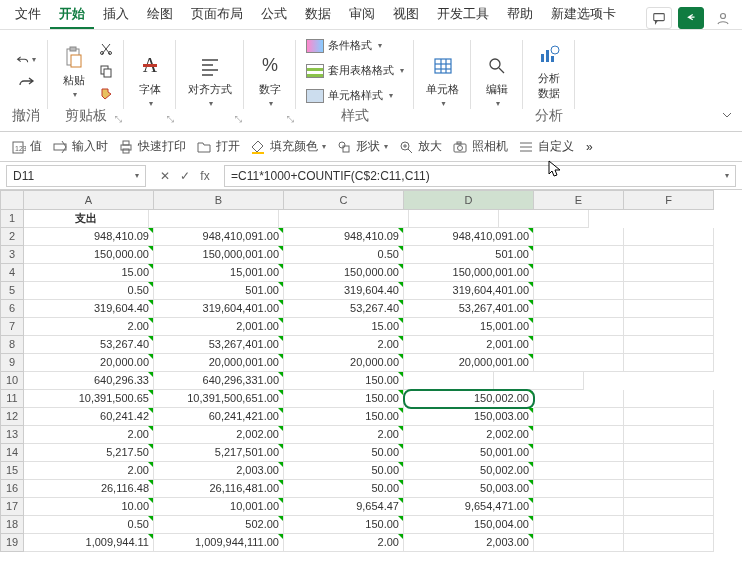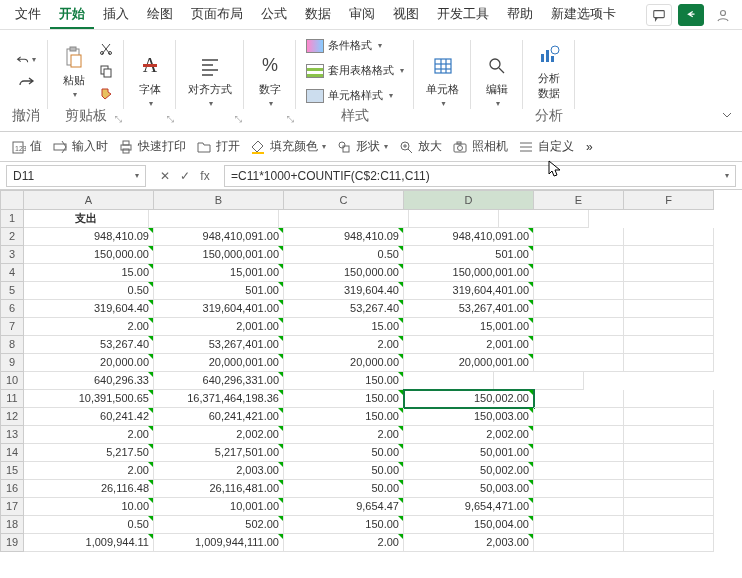--- a/index.html
+++ b/index.html
@@ -1,18 +1,18 @@
 <!DOCTYPE html>
 <html><head>
 <meta charset="utf-8">
 <style>
 * { box-sizing: border-box; margin: 0; padding: 0; font-family: "Microsoft YaHei", "Segoe UI", sans-serif; }
 body { background: #fff; width: 742px; height: 578px; overflow: hidden; font-size: 12px; color: #333; }
 
-.menubar { display: flex; align-items: center; height: 30px; padding: 0 6px; border-bottom: 1px solid #e0e0e0; }
+.menubar { display: flex; align-items: flex-end; height: 30px; padding: 0 6px; border-bottom: 1px solid #e0e0e0; }
 .menu-item { padding: 4px 9px; cursor: pointer; font-size: 13px; color: #333; }
 .menu-item.active { color: #107c41; border-bottom: 2px solid #107c41; font-weight: 600; }
 .menu-right { margin-left: auto; display: flex; gap: 6px; align-items: center; }
 .menu-icon-btn { width: 26px; height: 22px; display: flex; align-items: center; justify-content: center; border: 1px solid #ddd; border-radius: 3px; cursor: pointer; }
 .menu-icon-btn.green { background: #107c41; color: #fff; border-color: #107c41; }
 
 .ribbon { height: 102px; display: flex; padding: 4px 8px; border-bottom: 1px solid #d0d0d0; position: relative; }
 .ribbon-group { display: flex; flex-direction: column; align-items: center; padding: 2px 8px; position: relative; }
 .ribbon-group::after { content: ""; position: absolute; right: 0; top: 6px; bottom: 18px; width: 1px; background: #e0e0e0; }
 .ribbon-group:last-child::after { display: none; }
@@ -475,23 +475,23 @@
         </div>
         <div class="data-row">
           <div class="cell flag" style="width: 130px;">640,296.33</div>
           <div class="cell flag" style="width: 130px;">640,296,331.00</div>
           <div class="cell flag" style="width: 120px;">150.00</div>
           <div class="cell" style="width: 90px;"></div>
           <div class="cell" style="width: 90px;"></div>
         </div>
         <div class="data-row">
           <div class="cell flag" style="width: 130px;">10,391,500.65</div>
-          <div class="cell flag" style="width: 130px;">16,371,464,198.36</div>
+          <div class="cell flag" style="width: 130px;">10,391,500,651.00</div>
           <div class="cell flag" style="width: 120px;">150.00</div>
-          <div class="cell flag active" style="width: 130px;">150,002.00</div>
+          <div class="cell flag active" style="width: 130px; border-radius: 7px;">150,002.00</div>
           <div class="cell" style="width: 90px;"></div>
           <div class="cell" style="width: 90px;"></div>
         </div>
         <div class="data-row">
           <div class="cell flag" style="width: 130px;">60,241.42</div>
           <div class="cell flag" style="width: 130px;">60,241,421.00</div>
           <div class="cell flag" style="width: 120px;">150.00</div>
           <div class="cell flag" style="width: 130px;">150,003.00</div>
           <div class="cell" style="width: 90px;"></div>
           <div class="cell" style="width: 90px;"></div>

